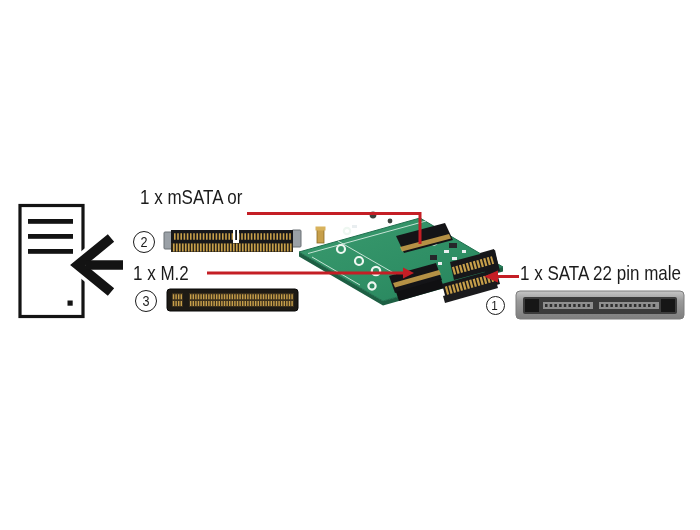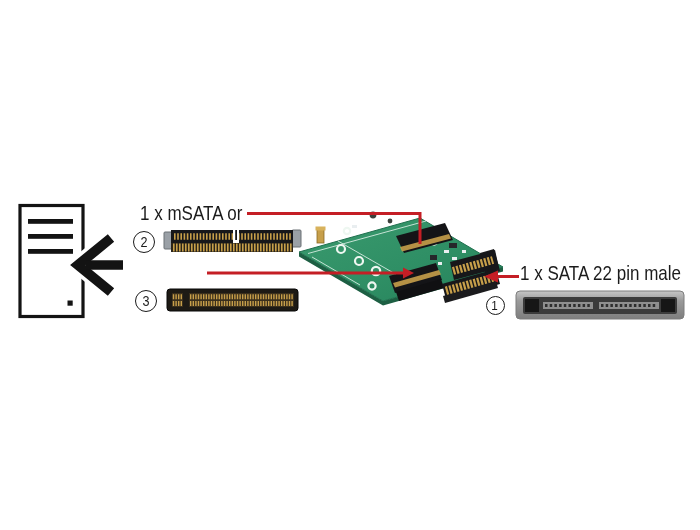--- a/index.html
+++ b/index.html
@@ -144,22 +144,25 @@
       <rect x="523" y="297" width="154" height="17" rx="2" fill="#3b3b3b"></rect>
       <rect x="525" y="299" width="14" height="13" fill="#161616"></rect>
       <rect x="661" y="299" width="14" height="13" fill="#161616"></rect>
       <rect x="543" y="302" width="50" height="7" fill="#8f8f8f"></rect>
       <line x1="545" y1="305.5" x2="591" y2="305.5" stroke="#2e2e2e" stroke-width="3" stroke-dasharray="2.5 2.2"></line>
       <rect x="599" y="302" width="60" height="7" fill="#8f8f8f"></rect>
       <line x1="601" y1="305.5" x2="657" y2="305.5" stroke="#2e2e2e" stroke-width="3" stroke-dasharray="2.5 2.2"></line>
     </g>
   </svg>
 
-  <div class="lbl" style="left:140px;top:202px">
+  <div class="lbl" style="left:140px;top:186px">
     <span class="cond">1 x mSATA or</span>
+  </div>
+  <div class="lbl" style="left:133px;top:261.5px">
+    <span class="cond">1 x M.2</span>
   </div>
   <div class="lbl" style="left:520px;top:261.5px">
     <span class="cond">1 x SATA 22 pin male</span>
   </div>
 
   <div class="badge" style="left:133px;top:231px;width:22px;height:22px">
     <span class="digit">2</span>
   </div>
   <div class="badge" style="left:135px;top:290px;width:22px;height:22px">
     <span class="digit">3</span>

